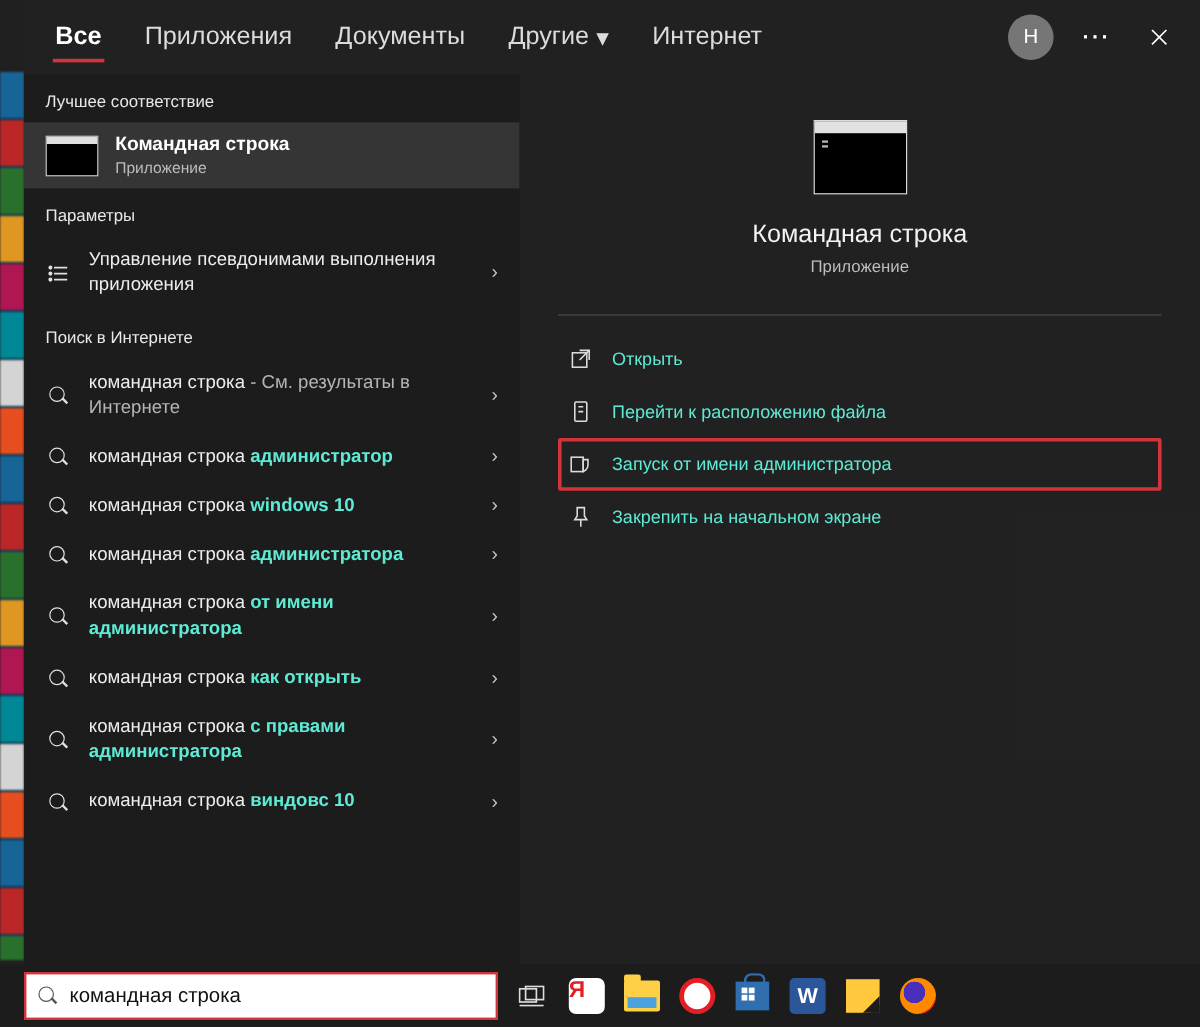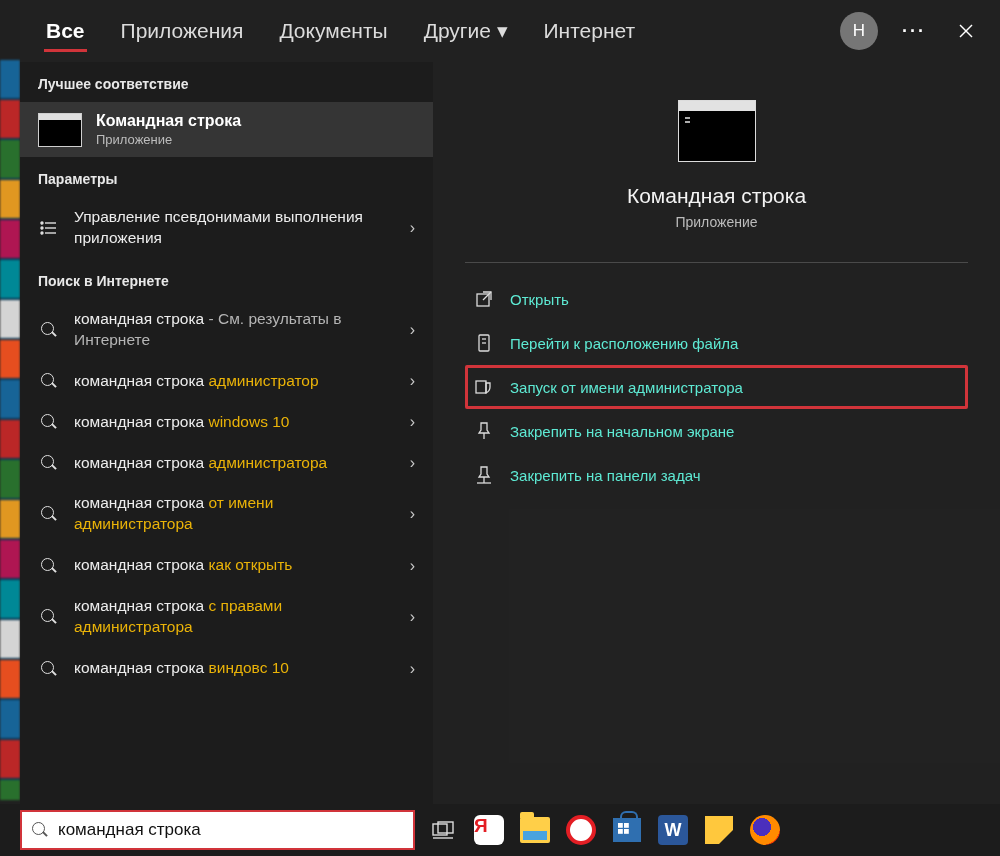--- a/index.html
+++ b/index.html
@@ -60,21 +60,21 @@
   .left {
     width: 413px; display: flex; flex-direction: column;
     background: rgba(0,0,0,0.15); overflow: hidden;
   }
   .right {
     flex: 1; padding: 28px 32px 0 32px; color: #e6e6e6;
     display: flex; flex-direction: column;
   }
 
   .section-header {
-    color: #e8e8e8; font-size: 14px; font-weight: 700;
+    color: #e8e8e8; font-size: 14px; font-weight: 400;
     padding: 14px 18px 10px 18px;
   }
 
   .best-match {
     display: flex; align-items: center; gap: 14px;
     padding: 10px 18px; background: rgba(60,60,60,0.8);
   }
   .cmd-thumb-sm {
     width: 44px; height: 34px; background: #000;
     border: 1px solid #cfcfcf; position: relative;
@@ -85,21 +85,21 @@
   }
   .bm-text .title { color: #fff; font-size: 16px; font-weight: 600; }
   .bm-text .sub   { color: #bdbdbd; font-size: 13px; margin-top: 2px; }
 
   .row {
     display: flex; align-items: center; gap: 14px;
     padding: 10px 14px 10px 18px; color: #ededed;
   }
   .row .txt { flex: 1; font-size: 15.5px; line-height: 1.35; }
   .row .txt .muted { color: #b5b5b5; }
-  .row .txt b { font-weight: 400; color: #eab308; }
+  .row .txt b { font-weight: 700; color: #5eead4; }
   .row .chev-r { color: #c8c8c8; font-size: 16px; padding: 0 4px; }
   .row-icon { width: 22px; display:flex; justify-content:center; color:#e0e0e0; }
   .loupe { width:16px; height:16px; position:relative; }
   .loupe::before{
     content:""; position:absolute; width:11px; height:11px; border:1.6px solid currentColor;
     border-radius:50%; left:0; top:0;
   }
   .loupe::after{
     content:""; position:absolute; width:6px; height:1.8px; background:currentColor;
     transform:rotate(45deg); left:10px; top:11px;
@@ -334,30 +334,20 @@
           </div>
           <div class="action">
             <span class="ic">
               <svg viewBox="0 0 20 20" stroke="#dcdcdc" stroke-width="1.3" fill="none">
                 <path d="M7 2 L13 2 L13 9 L15 12 L5 12 L7 9 Z"></path>
                 <line x1="10" y1="12" x2="10" y2="18"></line>
               </svg>
             </span>
             <span>Закрепить на начальном экране</span>
           </div>
-          <div class="action">
-            <span class="ic">
-              <svg viewBox="0 0 20 20" stroke="#dcdcdc" stroke-width="1.3" fill="none">
-                <path d="M7 2 L13 2 L13 9 L15 12 L5 12 L7 9 Z"></path>
-                <line x1="10" y1="12" x2="10" y2="18"></line>
-                <line x1="3" y1="18" x2="17" y2="18"></line>
-              </svg>
-            </span>
-            <span>Закрепить на панели задач</span>
-          </div>
         </div>
     </div>
   </div>
 </div>
 
 <div class="taskbar">
   <div class="searchbox">
     <span class="loupe"></span>
     <input value="командная строка" style="">
   </div>

